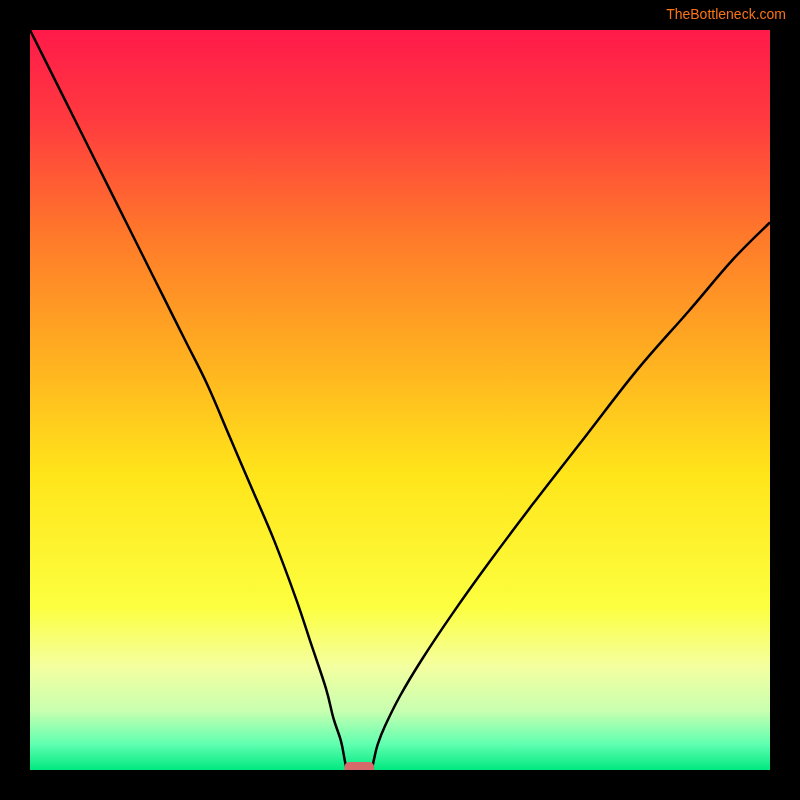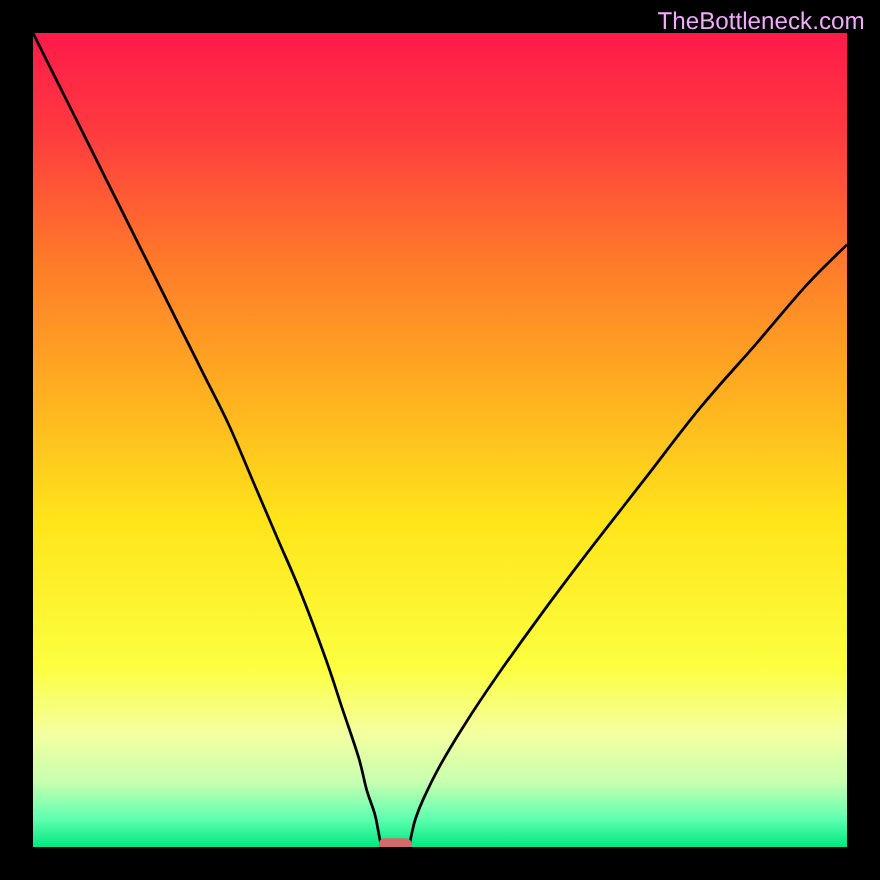--- a/index.html
+++ b/index.html
@@ -8,22 +8,22 @@
     width: 800px;
     height: 800px;
     background: #000;
     position: relative;
     font-family: Arial, sans-serif;
   }
   .watermark {
     position: absolute;
     top: 6px;
     right: 14px;
-    color: #f0abfc;
-    font-size: 22px;
+    color: #f97316;
+    font-size: 14px;
     font-weight: 500;
     z-index: 10;
   }
   .plot-area {
     position: absolute;
     left: 30px;
     top: 30px;
     width: 740px;
     height: 740px;
   }

